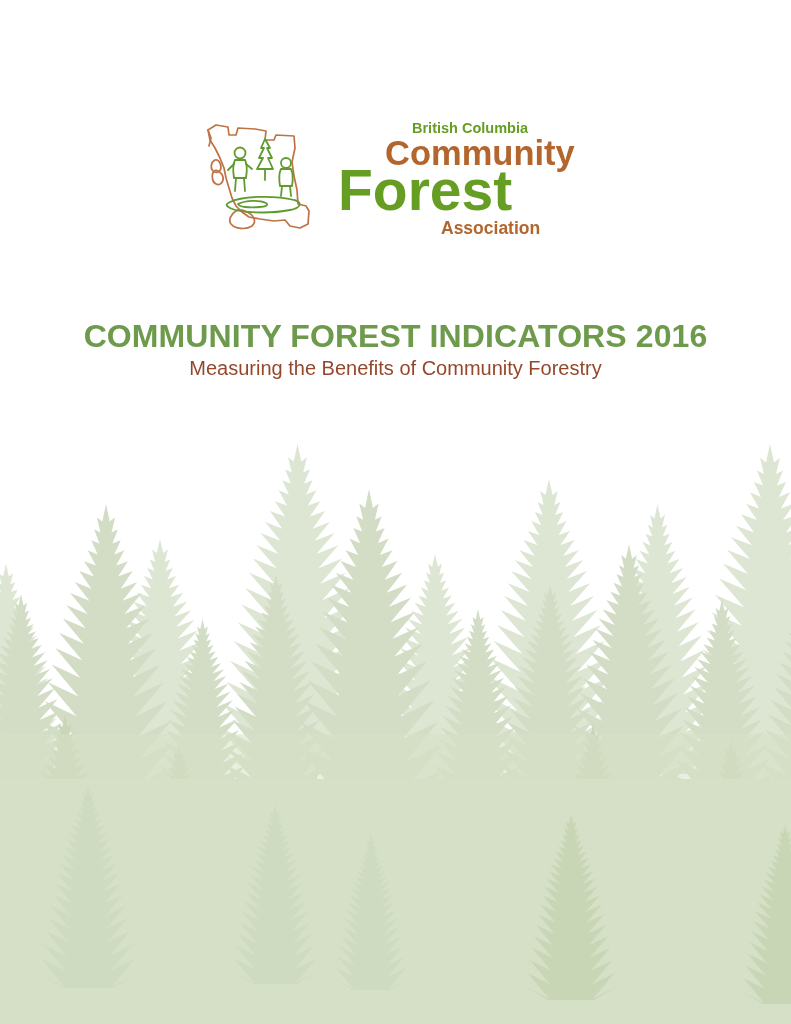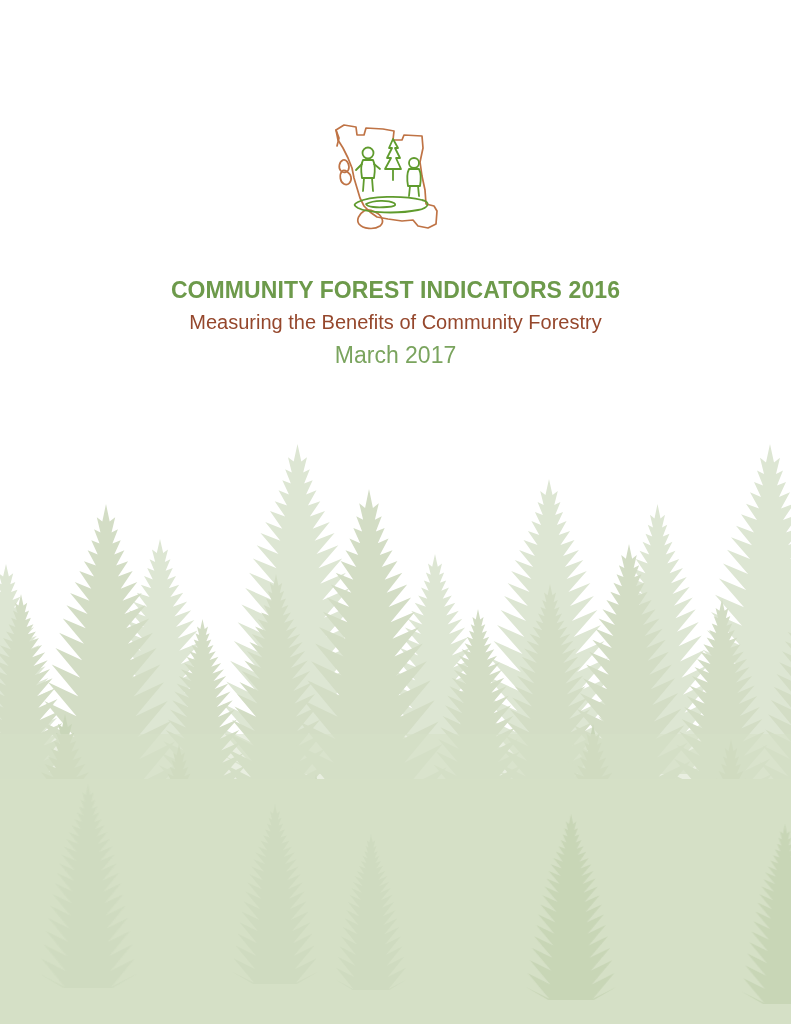--- a/index.html
+++ b/index.html
@@ -40,25 +40,26 @@
 
   
   .titles {
     position:absolute;
     top:275px; left:0; right:0;
     text-align:center;
   }
   .title-main {
     font-family:"Liberation Sans", sans-serif;
     font-weight:bold;
-    font-size:23px;
+    font-size:32px;
     letter-spacing:0.1px;
     color:#6d9a4b;
     line-height:30px;
     white-space:nowrap;
+    margin-top:46px;
   }
   .title-sub {
     font-family:"Liberation Sans", sans-serif;
     font-weight:normal;
     font-size:20px;
     color:#95472c;
     line-height:34px;
     white-space:nowrap;
   }
   .title-date {
@@ -110,28 +111,35 @@
           <circle cx="84" cy="45" r="5"></circle>
           <path d="M79 51 C77 55 77 62 78 68 L90 68 C91 62 91 55 89 51 Z"></path>
           <path d="M80 68 L79 78 M88 68 L89 78"></path>
 
           <path d="M28 84 C40 78 72 77 92 82 C101 84 99 90 88 92 C68 96 38 95 28 90 C23 87 24 86 28 84 Z"></path>
 
           <path d="M36 86 C44 82 58 82 64 85 C67 87 64 89 57 89 C47 90 37 89 36 86 Z"></path>
         </g>
       </svg>
 
+      <div class="logo-words">
+        <svg viewBox="0 0 252 124">
+          <text x="74" y="15" font-family="Liberation Sans, sans-serif" font-size="14.5" font-weight="bold" fill="#669d23">British Columbia</text>
+          <text x="47" y="47" font-family="Liberation Sans, sans-serif" font-size="34.5" font-weight="bold" fill="#b2662d">Community</text>
+          <text x="0" y="92" font-family="Liberation Sans, sans-serif" font-size="57" font-weight="bold" fill="#669d23">Forest</text>
+          <text x="103" y="116" font-family="Liberation Sans, sans-serif" font-size="17.5" font-weight="bold" fill="#b2662d">Association</text>
+        </svg>
+      </div>
 
     </div>
   </div>
 
   <div class="titles">
     <div class="title-main">COMMUNITY FOREST INDICATORS 2016</div>
     <div class="title-sub">Measuring the Benefits of Community Forestry</div>
-    <div class="title-date">March 2017</div>
   </div>
 
   <div class="forest">
     <svg viewBox="0 0 791 640" preserveAspectRatio="none">
       <defs>
 
         <g id="tree">
           <path d="M50 0
                    L54 16 L60 12 L56 26 L63 23 L57 36
                    L66 33 L59 46 L70 42 L61 56

